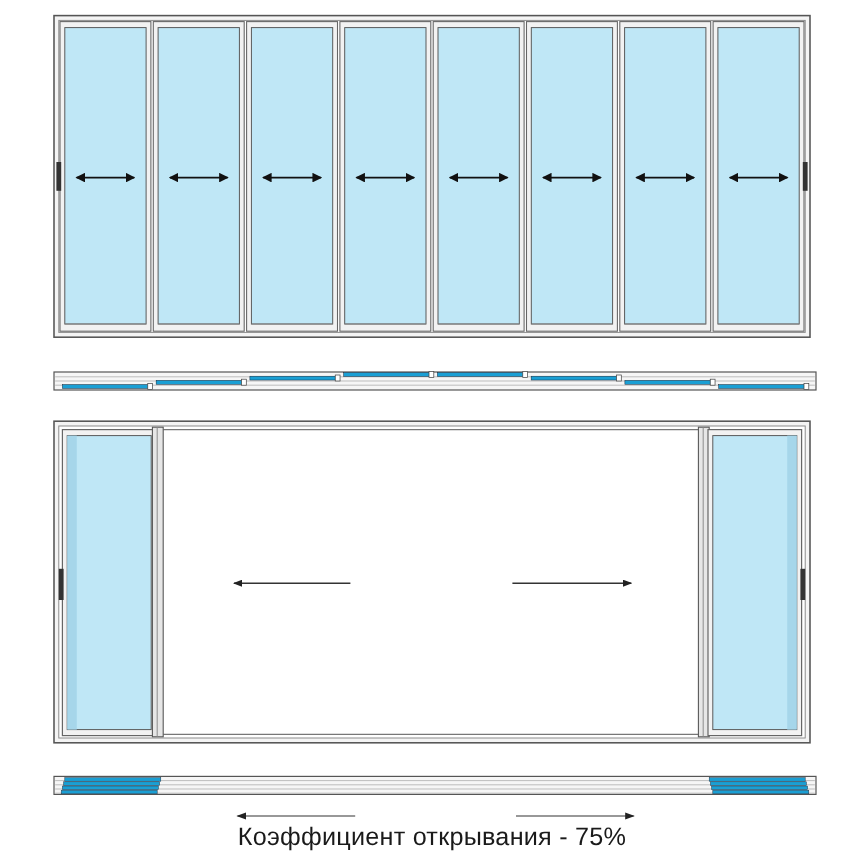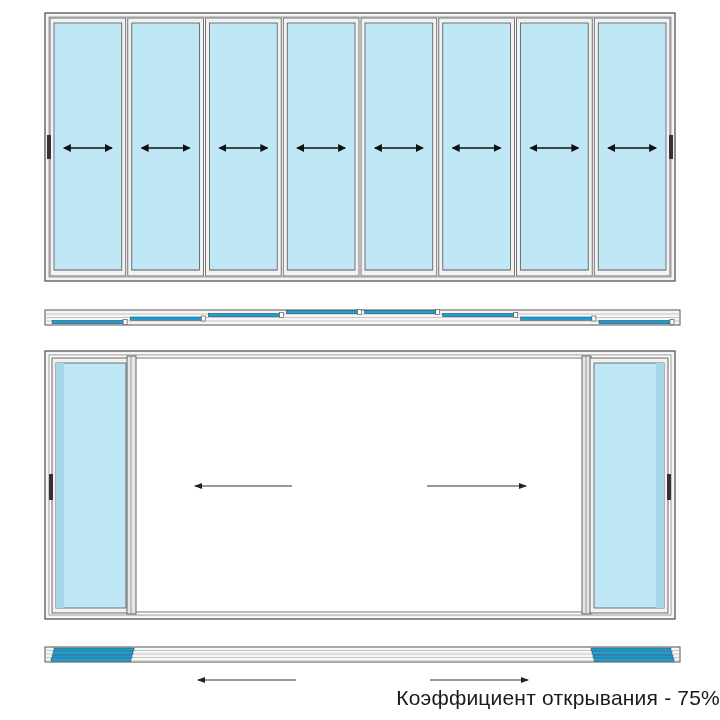--- a/index.html
+++ b/index.html
@@ -1,19 +1,19 @@
 <!DOCTYPE html>
 <html><head>
 <meta charset="utf-8">
 <style>
   html, body { margin:0; padding:0; background:#ffffff; }
   body { width:720px; height:720px; position:relative; overflow:hidden; font-family:"Liberation Sans", sans-serif; }
   svg { position:absolute; left:0; top:0; }
   .caption {
-    position:absolute; left:0; width:720px; top:686px; text-align:right;
+    position:absolute; left:0; width:720px; top:686px; text-align:center;
     font-size:21px; color:#1a1a1a; letter-spacing:0.2px;
   }
 </style>
 </head>
 <body>
 
 <svg width="720" height="720" viewBox="0 0 720 720">
   <defs>
     <marker id="ah" markerWidth="8" markerHeight="8" refX="7" refY="4" orient="auto-start-reverse" markerUnits="userSpaceOnUse">
       <path d="M0,0 L8,4 L0,8 Z" fill="#111"></path>

